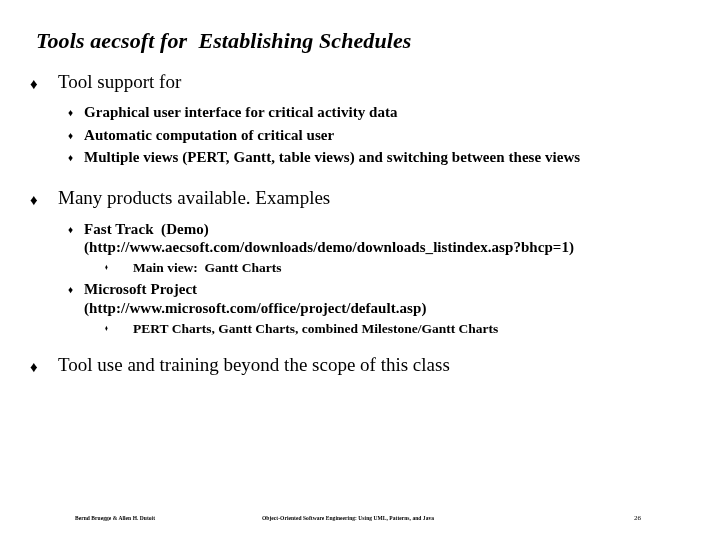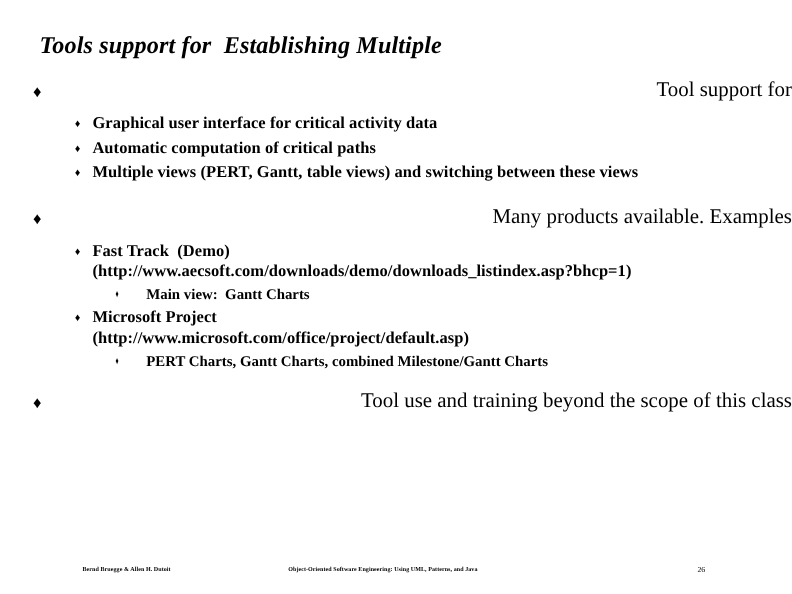--- a/index.html
+++ b/index.html
@@ -69,21 +69,20 @@
   }
   .lvl1 .bullet-glyph {
     width: 28px;
     font-size: 15px;
     padding-top: 7px;
   }
   .lvl1 .bullet-text {
     font-size: 19px;
     font-weight: normal;
     line-height: 1.28;
-    text-align: right;
   }
 
   
   .lvl2 {
     margin-left: 68px;
   }
   .lvl2 .bullet-glyph {
     width: 16px;
     font-size: 10px;
     padding-top: 5px;
@@ -150,41 +149,41 @@
     top: 2px;
     font-size: 7px;
     font-weight: normal;
   }
 </style>
 </head>
 <body>
 
 <div class="slide">
 
-  <div class="slide-title">Tools support for  Establishing Multiple</div>
+  <div class="slide-title">Tools aecsoft for  Establishing Schedules</div>
 
   <div class="body-area">
 
     <div class="bullet-row lvl1">
       <span class="bullet-glyph">♦</span>
       <span class="bullet-text">Tool support for</span>
     </div>
 
     <div class="gap-md"></div>
 
     <div class="bullet-row lvl2">
       <span class="bullet-glyph">♦</span>
       <span class="bullet-text">Graphical user interface for critical activity data</span>
     </div>
 
     <div class="gap-sm"></div>
 
     <div class="bullet-row lvl2">
       <span class="bullet-glyph">♦</span>
-      <span class="bullet-text">Automatic computation of critical paths</span>
+      <span class="bullet-text">Automatic computation of critical user</span>
     </div>
 
     <div class="gap-sm"></div>
 
     <div class="bullet-row lvl2">
       <span class="bullet-glyph">♦</span>
       <span class="bullet-text">Multiple views (PERT, Gantt, table views) and switching between these views</span>
     </div>
 
     <div class="gap-xl"></div>

